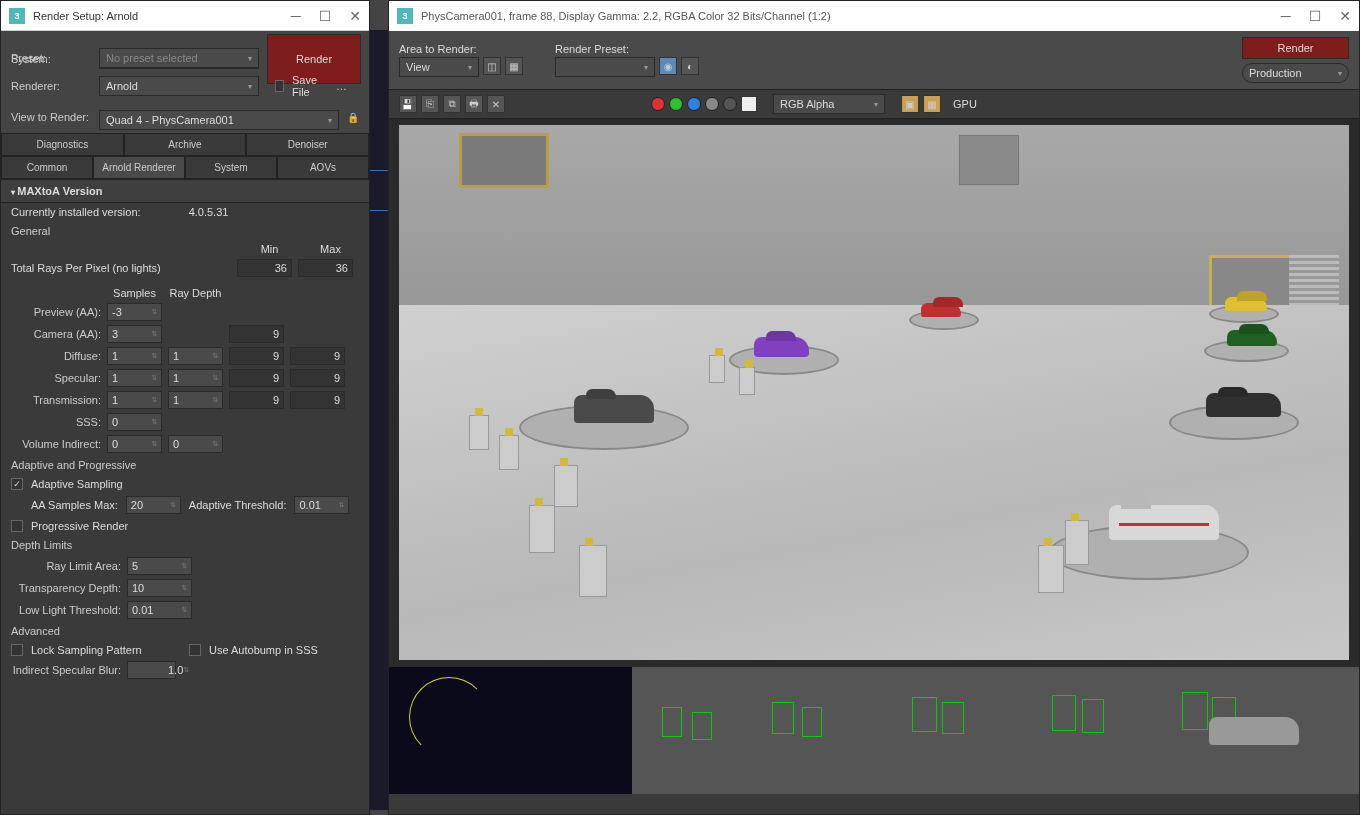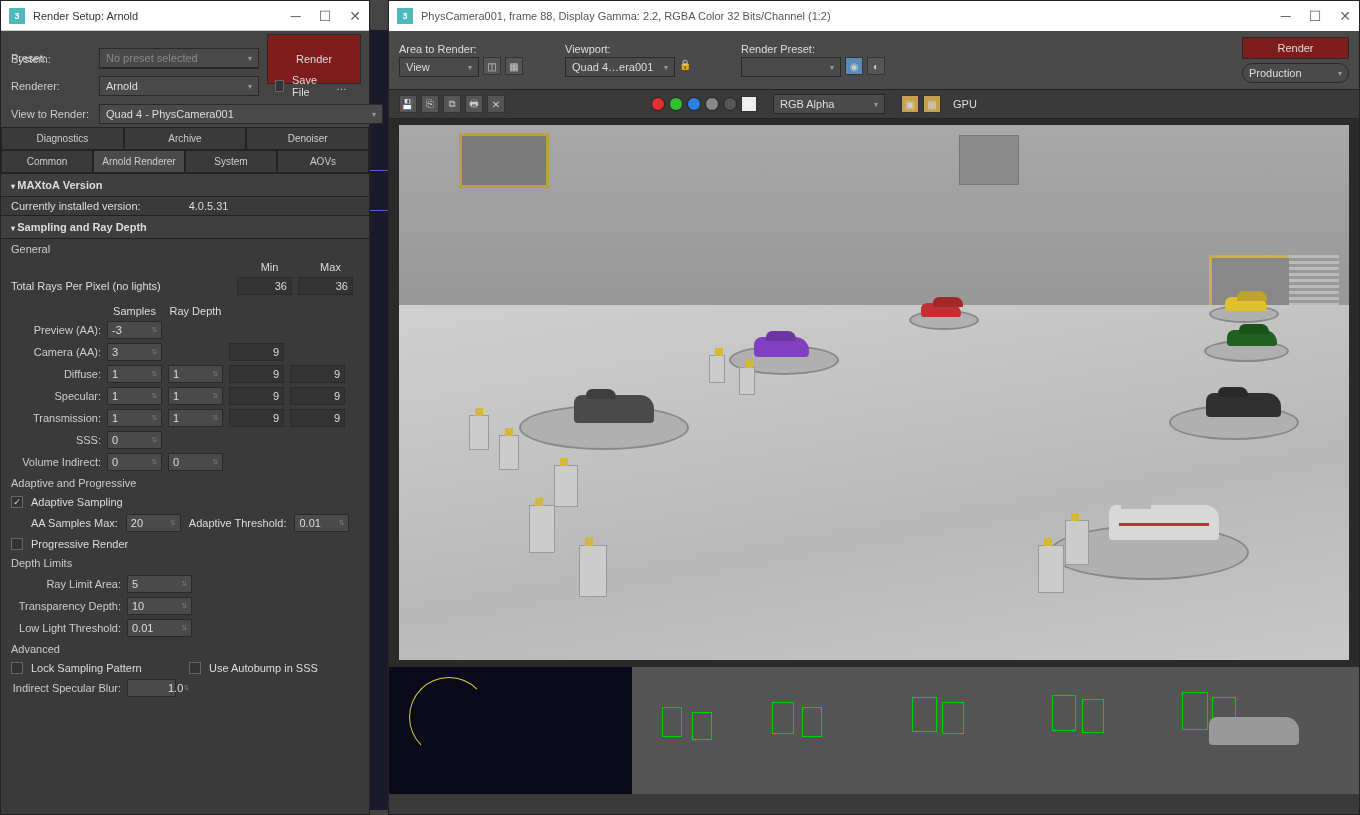--- a/index.html
+++ b/index.html
@@ -79,21 +79,21 @@
       <span class="label">Renderer:</span>
       <div class="dropdown" style="width:160px;flex:none;">
           <span>Arnold</span>
         </div>
       <span class="checkbox" style="margin-left:8px;"></span>
       <span>Save File</span>
       <span class="ellipsis">…</span>
     </div>
     <div class="row">
       <span class="label">View to Render:</span>
-      <div class="dropdown" style="width:284px;flex:none;">
+      <div class="dropdown" style="width:240px;flex:none;margin-top:6px;">
           <span>Quad 4 - PhysCamera001</span>
         </div>
       <span class="lock-icon"></span>
     </div>
   </div>
 
   <div class="tabs">
     <div class="tab">Diagnostics</div>
     <div class="tab">Archive</div>
     <div class="tab">Denoiser</div>
@@ -104,21 +104,20 @@
     <div class="tab">System</div>
     <div class="tab">AOVs</div>
   </div>
 
   <div class="section-hdr">MAXtoA Version</div>
   <div class="row">
     <span>Currently installed version:</span>
     <span style="margin-left:40px;">4.0.5.31</span>
   </div>
 
-  <div class="section-hdr">Sampling and Ray Depth</div>
   <div class="subh">General</div>
   <div class="grid-row">
     <span style="width:225px;"></span>
     <span style="width:55px;text-align:center;">Min</span>
     <span style="width:55px;text-align:center;">Max</span>
   </div>
   <div class="grid-row">
     <span style="width:220px;">Total Rays Per Pixel (no lights)</span>
     <div class="num-input">36</div>
     <div class="num-input">36</div>
@@ -270,29 +269,20 @@
 
   <div class="toolbar" style="background:#4a4a4a;padding:6px 10px;">
     <div style="display:flex;flex-direction:column;gap:2px;width:140px;">
       <span>Area to Render:</span>
       <div style="display:flex;gap:4px;">
         <div class="dropdown" style="width:80px;flex:none;">
             <span>View</span>
           </div>
         <div class="tb-icon">◫</div>
         <div class="tb-icon">▦</div>
-      </div>
-    </div>
-    <div style="display:flex;flex-direction:column;gap:2px;width:160px;margin-left:20px;">
-      <span>Viewport:</span>
-      <div style="display:flex;gap:4px;">
-        <div class="dropdown" style="width:110px;flex:none;">
-            <span>Quad 4…era001</span>
-          </div>
-        <span class="lock-icon"></span>
       </div>
     </div>
     <div style="display:flex;flex-direction:column;gap:2px;width:160px;margin-left:10px;">
       <span>Render Preset:</span>
       <div style="display:flex;gap:4px;">
         <div class="dropdown" style="width:100px;flex:none;">
             <span></span>
           </div>
         <div class="tb-icon" style="background:#5a8ab8;">◉</div>
         <div class="tb-icon">◐</div>

